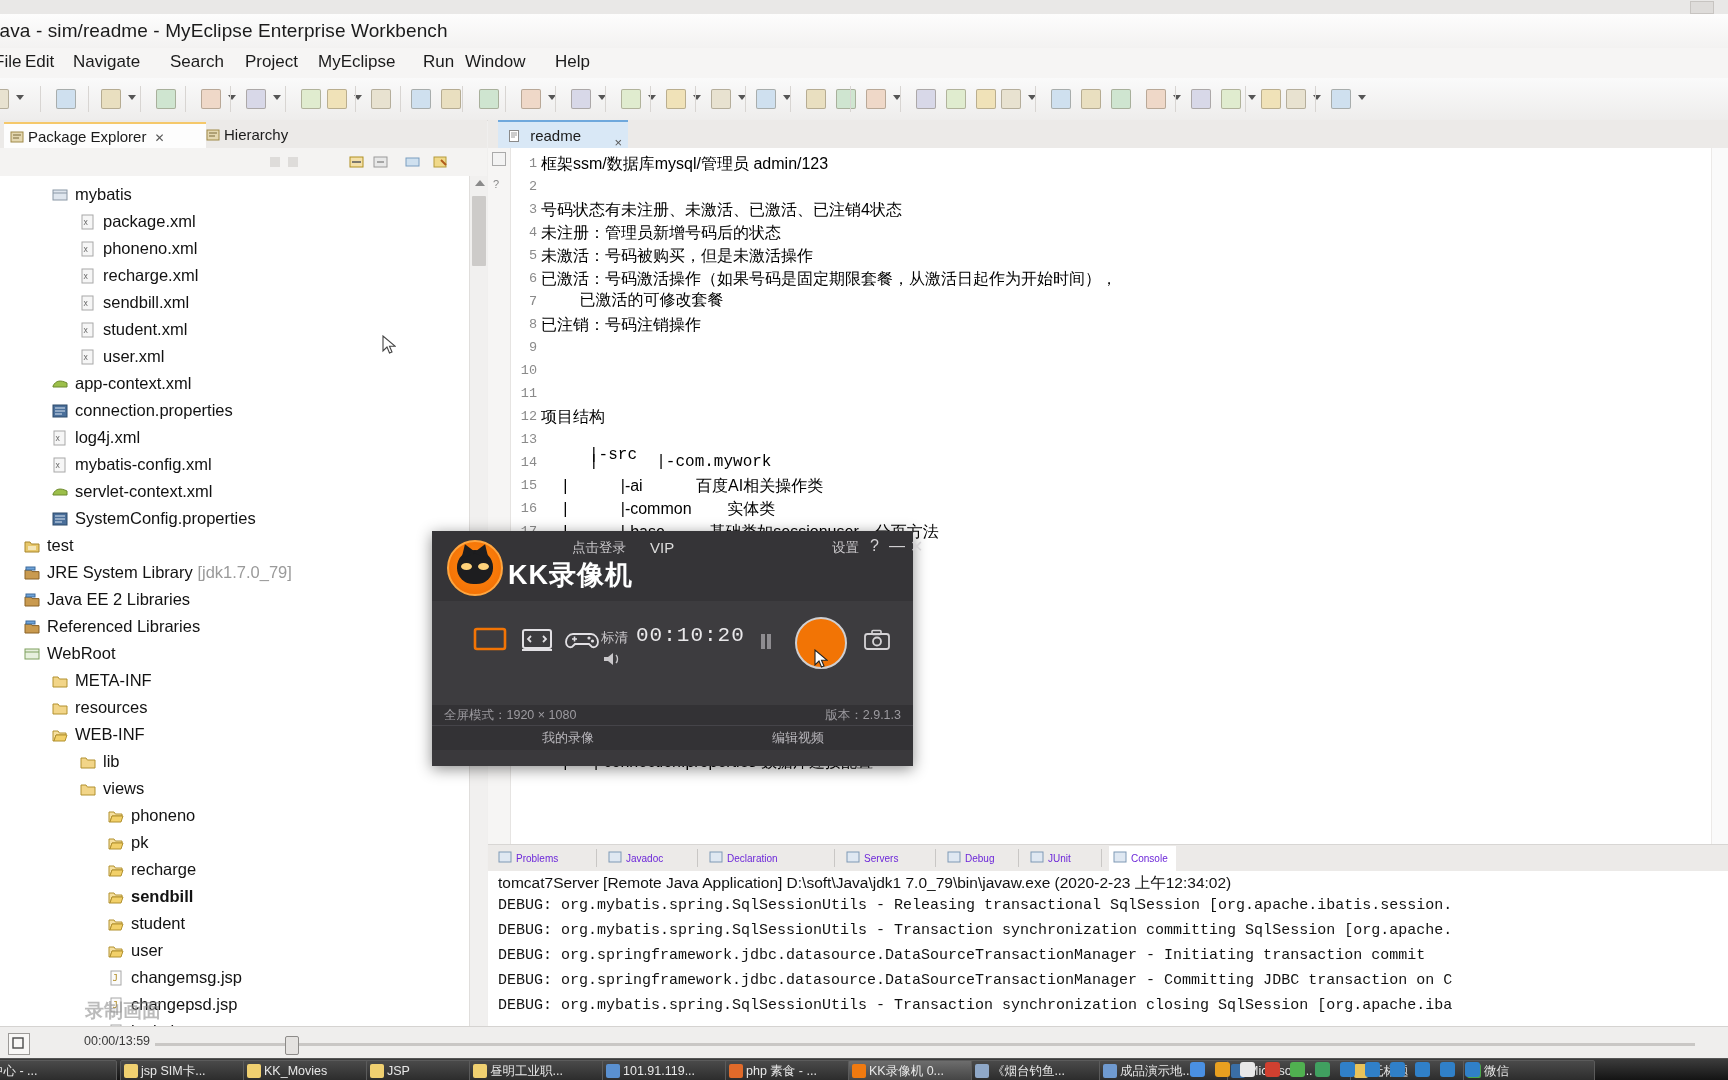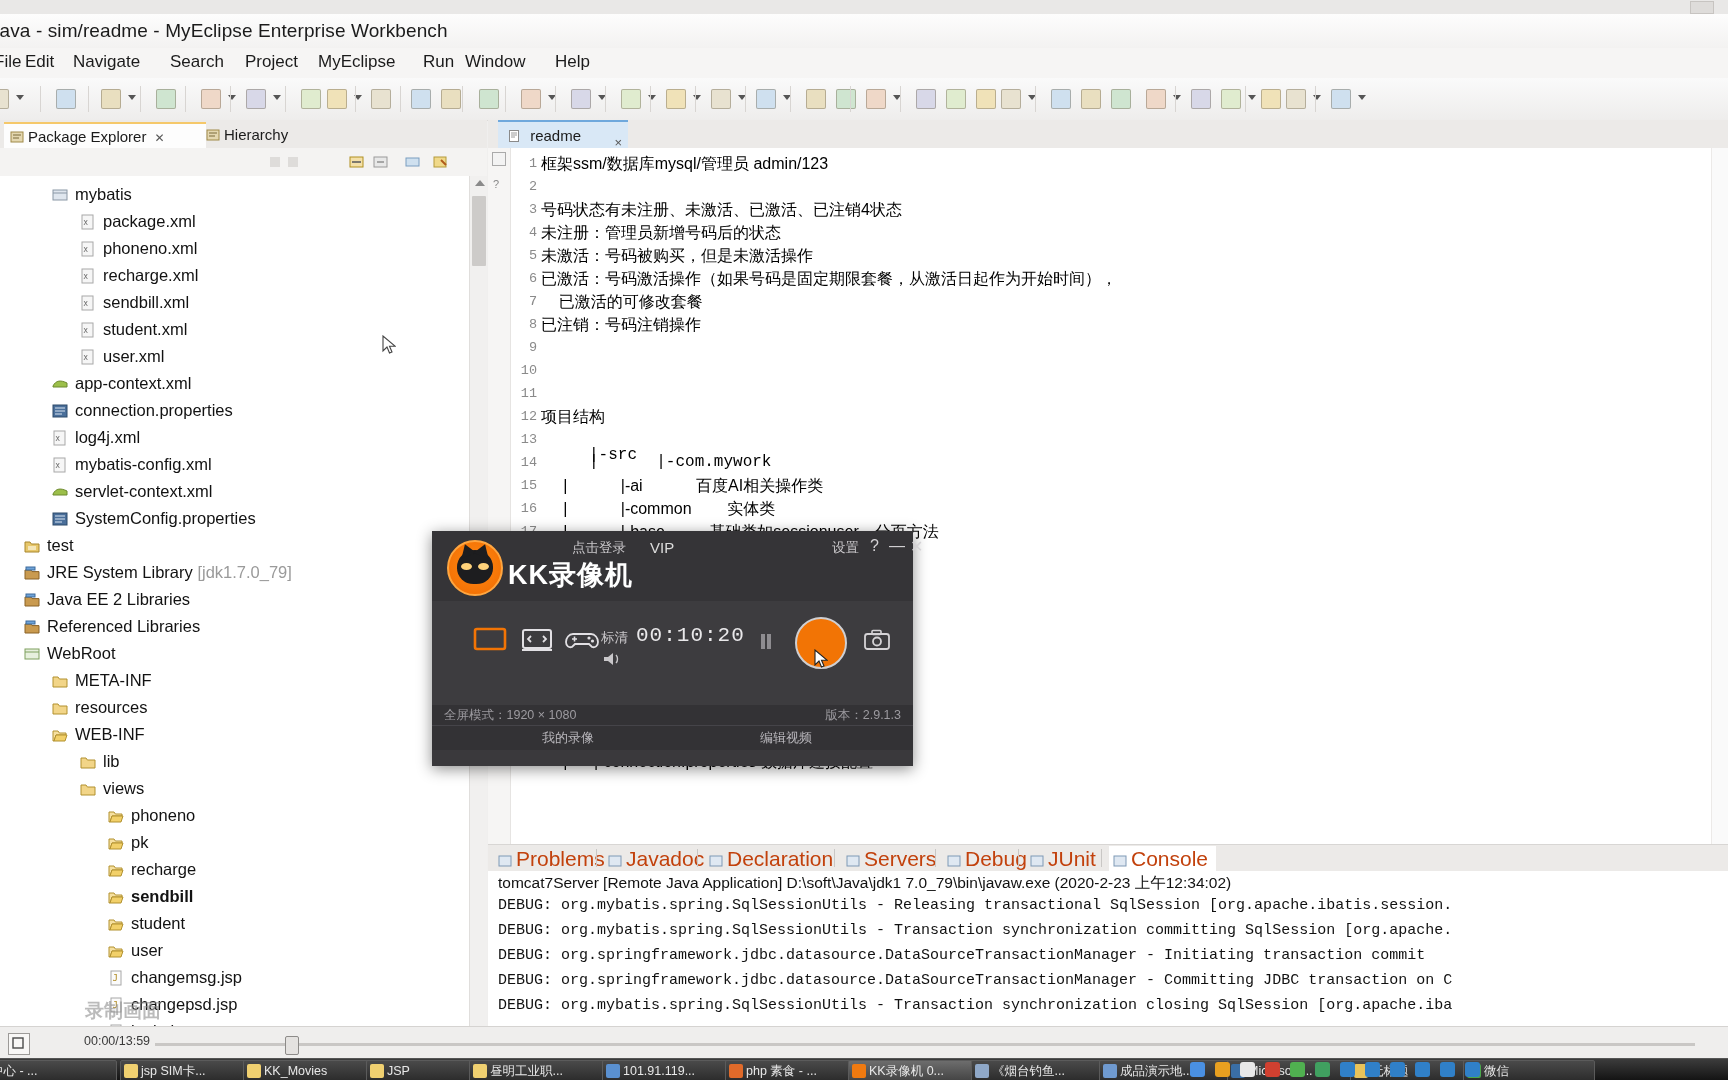--- a/index.html
+++ b/index.html
@@ -60,21 +60,21 @@
   .cline{position:absolute;left:0;height:23px;line-height:23px;white-space:pre;font-size:16px;
          font-family:"Liberation Mono","DejaVu Sans Mono",monospace;color:#000;}
   .lnum{position:absolute;left:0;width:26px;text-align:right;height:23px;line-height:23px;
         font-size:13.5px;color:#8a8a8a;font-family:"Liberation Mono",monospace;}
   .cn{font-family:"Liberation Sans","DejaVu Sans",sans-serif;}
   .eright{position:absolute;right:0;top:28px;width:16px;height:696px;background:#fafafa;border-left:1px solid #eceae8;}
 
   
   .console{position:absolute;left:488px;top:844px;width:1240px;height:182px;background:#fff;border-top:1px solid #d8d6d4;}
   .ctabs{position:absolute;left:0;top:0;width:1240px;height:26px;background:#eceae8;}
-  .ctab{position:absolute;top:1px;height:25px;line-height:25px;font-size:21px;color:#c2410c;white-space:nowrap;}
+  .ctab{position:absolute;top:1px;height:25px;line-height:25px;font-size:10px;color:#6d28d9;white-space:nowrap;}
   .ctab.active{background:#fff;}
   .cico{display:inline-block;width:14px;height:14px;vertical-align:-2px;margin-right:4px;}
   .cbody{position:absolute;left:6px;top:26px;width:1234px;height:156px;overflow:hidden;}
   .chead{position:absolute;left:4px;top:2px;font-size:15.5px;color:#111;white-space:nowrap;}
   .clog{position:absolute;left:4px;font-size:15px;white-space:pre;color:#111;
         font-family:"Liberation Mono","DejaVu Sans Mono",monospace;}
 
   
   .kk{position:absolute;left:432px;top:531px;width:481px;height:235px;background:#3a393c;
       box-shadow:0 3px 14px rgba(0,0,0,.45);}
@@ -498,21 +498,21 @@
         <div class="cline" style="left: 30px; top: 27px;"></div>
         <div class="lnum" style="top: 50px;">3</div>
         <div class="cline cn" style="left: 30px; top: 50px;">号码状态有未注册、未激活、已激活、已注销4状态</div>
         <div class="lnum" style="top: 73px;">4</div>
         <div class="cline cn" style="left: 30px; top: 73px;">未注册：管理员新增号码后的状态</div>
         <div class="lnum" style="top: 96px;">5</div>
         <div class="cline cn" style="left: 30px; top: 96px;">未激活：号码被购买，但是未激活操作</div>
         <div class="lnum" style="top: 119px;">6</div>
         <div class="cline cn" style="left: 30px; top: 119px;">已激活：号码激活操作（如果号码是固定期限套餐，从激活日起作为开始时间），</div>
         <div class="lnum" style="top: 142px;">7</div>
-        <div class="cline cn" style="left: 30px; top: 142px;">    已激活的可修改套餐</div>
+        <div class="cline cn" style="left: 30px; top: 142px; font-family: Liberation Mono, monospace;">    已激活的可修改套餐</div>
         <div class="lnum" style="top: 165px;">8</div>
         <div class="cline cn" style="left: 30px; top: 165px;">已注销：号码注销操作</div>
         <div class="lnum" style="top: 188px;">9</div>
         <div class="cline" style="left: 30px; top: 188px;"></div>
         <div class="lnum" style="top: 211px;">10</div>
         <div class="cline" style="left: 30px; top: 211px;"></div>
         <div class="lnum" style="top: 234px;">11</div>
         <div class="cline" style="left: 30px; top: 234px;"></div>
         <div class="lnum" style="top: 257px;">12</div>
         <div class="cline cn" style="left: 30px; top: 257px;">项目结构</div>
@@ -619,21 +619,21 @@
             <path d="M1 1l0 15 4-4 2.5 6 2.5-1-2.5-5.8 5.5 0z" fill="#fff" stroke="#222" stroke-width="1.1"></path>
           </svg>
       </div>
     </div>
 
     <div class="foot">
       <div class="fmode">全屏模式：1920 × 1080</div>
       <div class="fver">版本：2.9.1.3</div>
       <div class="fsep"></div>
       <div class="flink" style="left:110px;">我的录像</div>
-      <div class="flink" style="left:328px;text-align:right;">编辑视频</div>
+      <div class="flink" style="left:340px;text-align:right;">编辑视频</div>
     </div>
   </div>
 
   <div class="console">
     <div class="ctabs" id="ctabs">
         <div class="ctab" style="left: 6px; padding-left: 4px; padding-right: 8px;"><span class="cico"><svg width="14" height="14" viewBox="0 0 14 14">
               <rect x="1" y="2" width="12" height="10" fill="#dfe8f2" stroke="#7f99b5"></rect>
             </svg></span><span>Problems</span></div>
         <div style="position: absolute; top: 4px; width: 1px; height: 18px; background: rgb(201, 199, 197); left: 108px;"></div>
         <div class="ctab" style="left: 116px; padding-left: 4px; padding-right: 8px;"><span class="cico"><svg width="14" height="14" viewBox="0 0 14 14">

